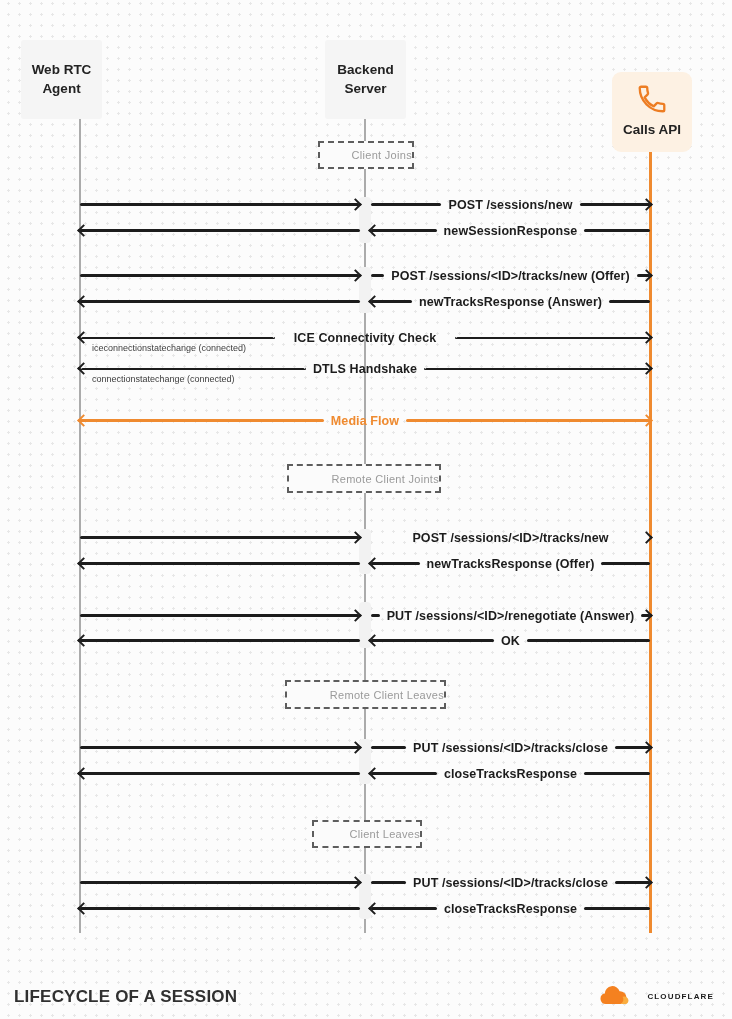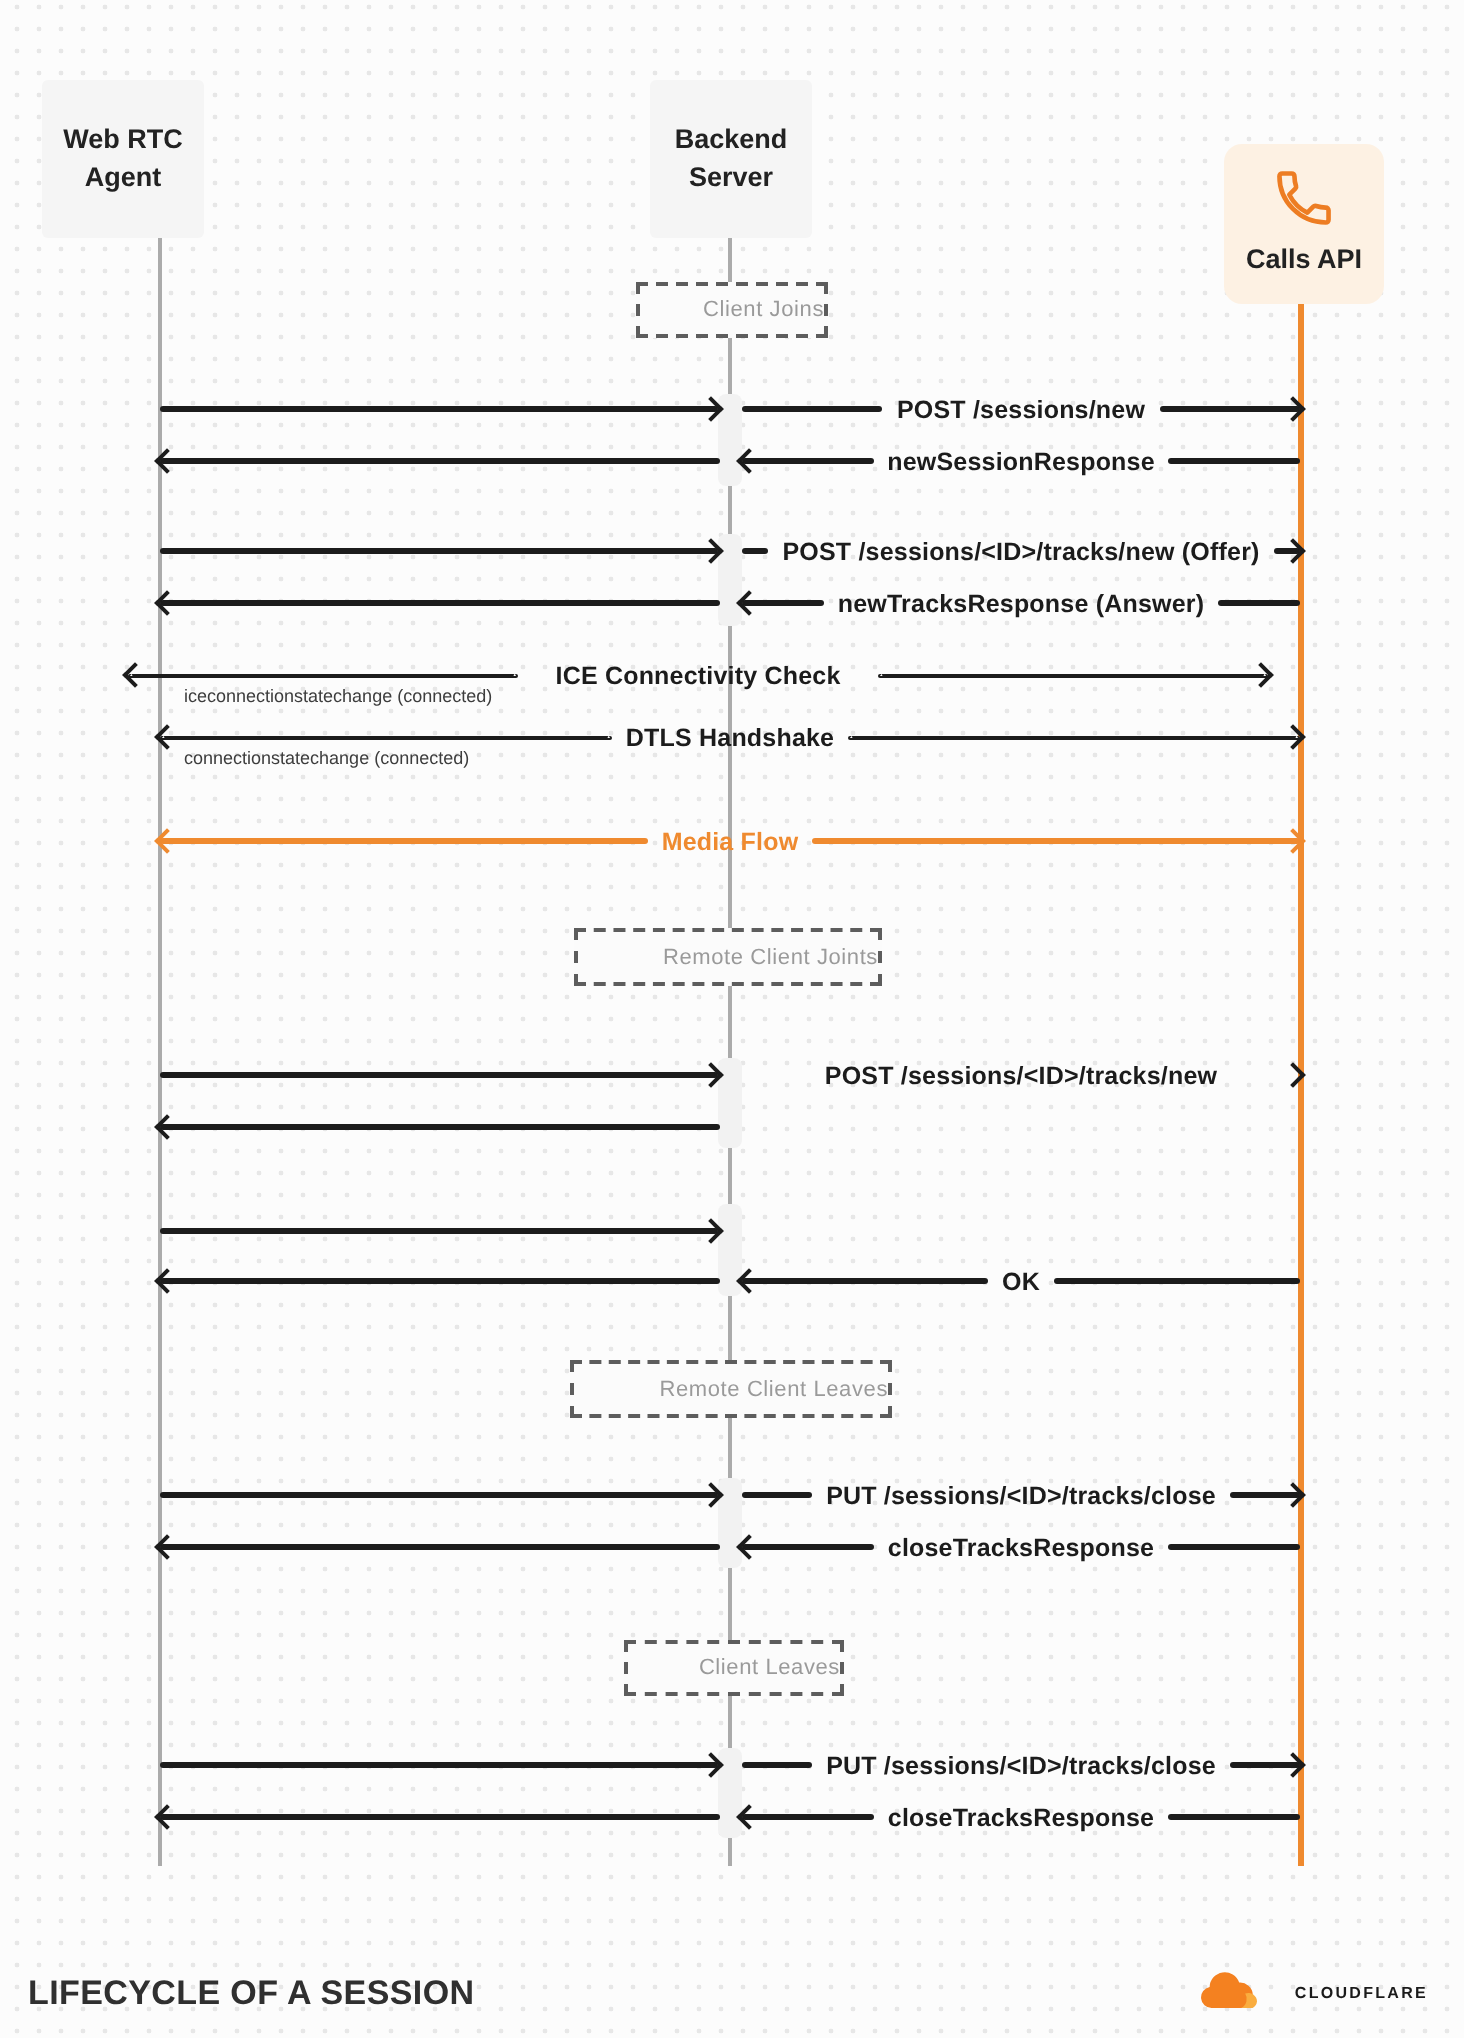--- a/index.html
+++ b/index.html
@@ -111,21 +111,21 @@
     <span class="arr l"></span>
       <span class="seg"></span>
     <span class="lbl">newTracksResponse (Answer)</span>
     <span class="seg"></span>
   </div>
   <div class="row" style="left:80px;top:295px;width:280px;">
     <span class="arr l"></span>
       <span class="seg"></span>
   </div>
 
-  <div class="row" style="left:64px;top:331px;width:570px;gap:12px;">
+  <div class="row" style="left:80px;top:331px;width:570px;gap:12px;">
     <span class="arr l"></span>
       <span class="seg dashed"></span>
     <span class="lbl">ICE Connectivity Check</span>
     <span class="seg dashed"></span>
       <span class="arr r"></span>
   </div>
   <div class="note" style="left:92px;top:343px;">iceconnectionstatechange (connected)</div>
 
   <div class="row" style="left:80px;top:362px;width:570px;">
     <span class="arr l"></span>
@@ -151,26 +151,38 @@
   <div class="row" style="left:80px;top:531px;width:279px;">
     <span class="seg"></span>
       <span class="arr r"></span>
   </div>
   <div class="row" style="left:371px;top:531px;width:279px;flex-direction:column;">
     <span class="seg"></span>
     <span class="lbl">POST /sessions/&lt;ID&gt;/tracks/new</span>
     <span class="seg"></span>
       <span class="arr r"></span>
   </div>
+  <div class="row" style="left:371px;top:557px;width:279px;">
+    <span class="arr l"></span>
+      <span class="seg"></span>
+    <span class="lbl">newTracksResponse (Offer)</span>
+    <span class="seg"></span>
+  </div>
   <div class="row" style="left:80px;top:557px;width:280px;">
     <span class="arr l"></span>
       <span class="seg"></span>
   </div>
 
   <div class="row" style="left:80px;top:609px;width:279px;">
+    <span class="seg"></span>
+      <span class="arr r"></span>
+  </div>
+  <div class="row" style="left:371px;top:609px;width:279px;">
+    <span class="seg"></span>
+    <span class="lbl">PUT /sessions/&lt;ID&gt;/renegotiate (Answer)</span>
     <span class="seg"></span>
       <span class="arr r"></span>
   </div>
   <div class="row" style="left:371px;top:634px;width:279px;">
     <span class="arr l"></span>
       <span class="seg"></span>
     <span class="lbl">OK</span>
     <span class="seg"></span>
   </div>
   <div class="row" style="left:80px;top:634px;width:280px;">

